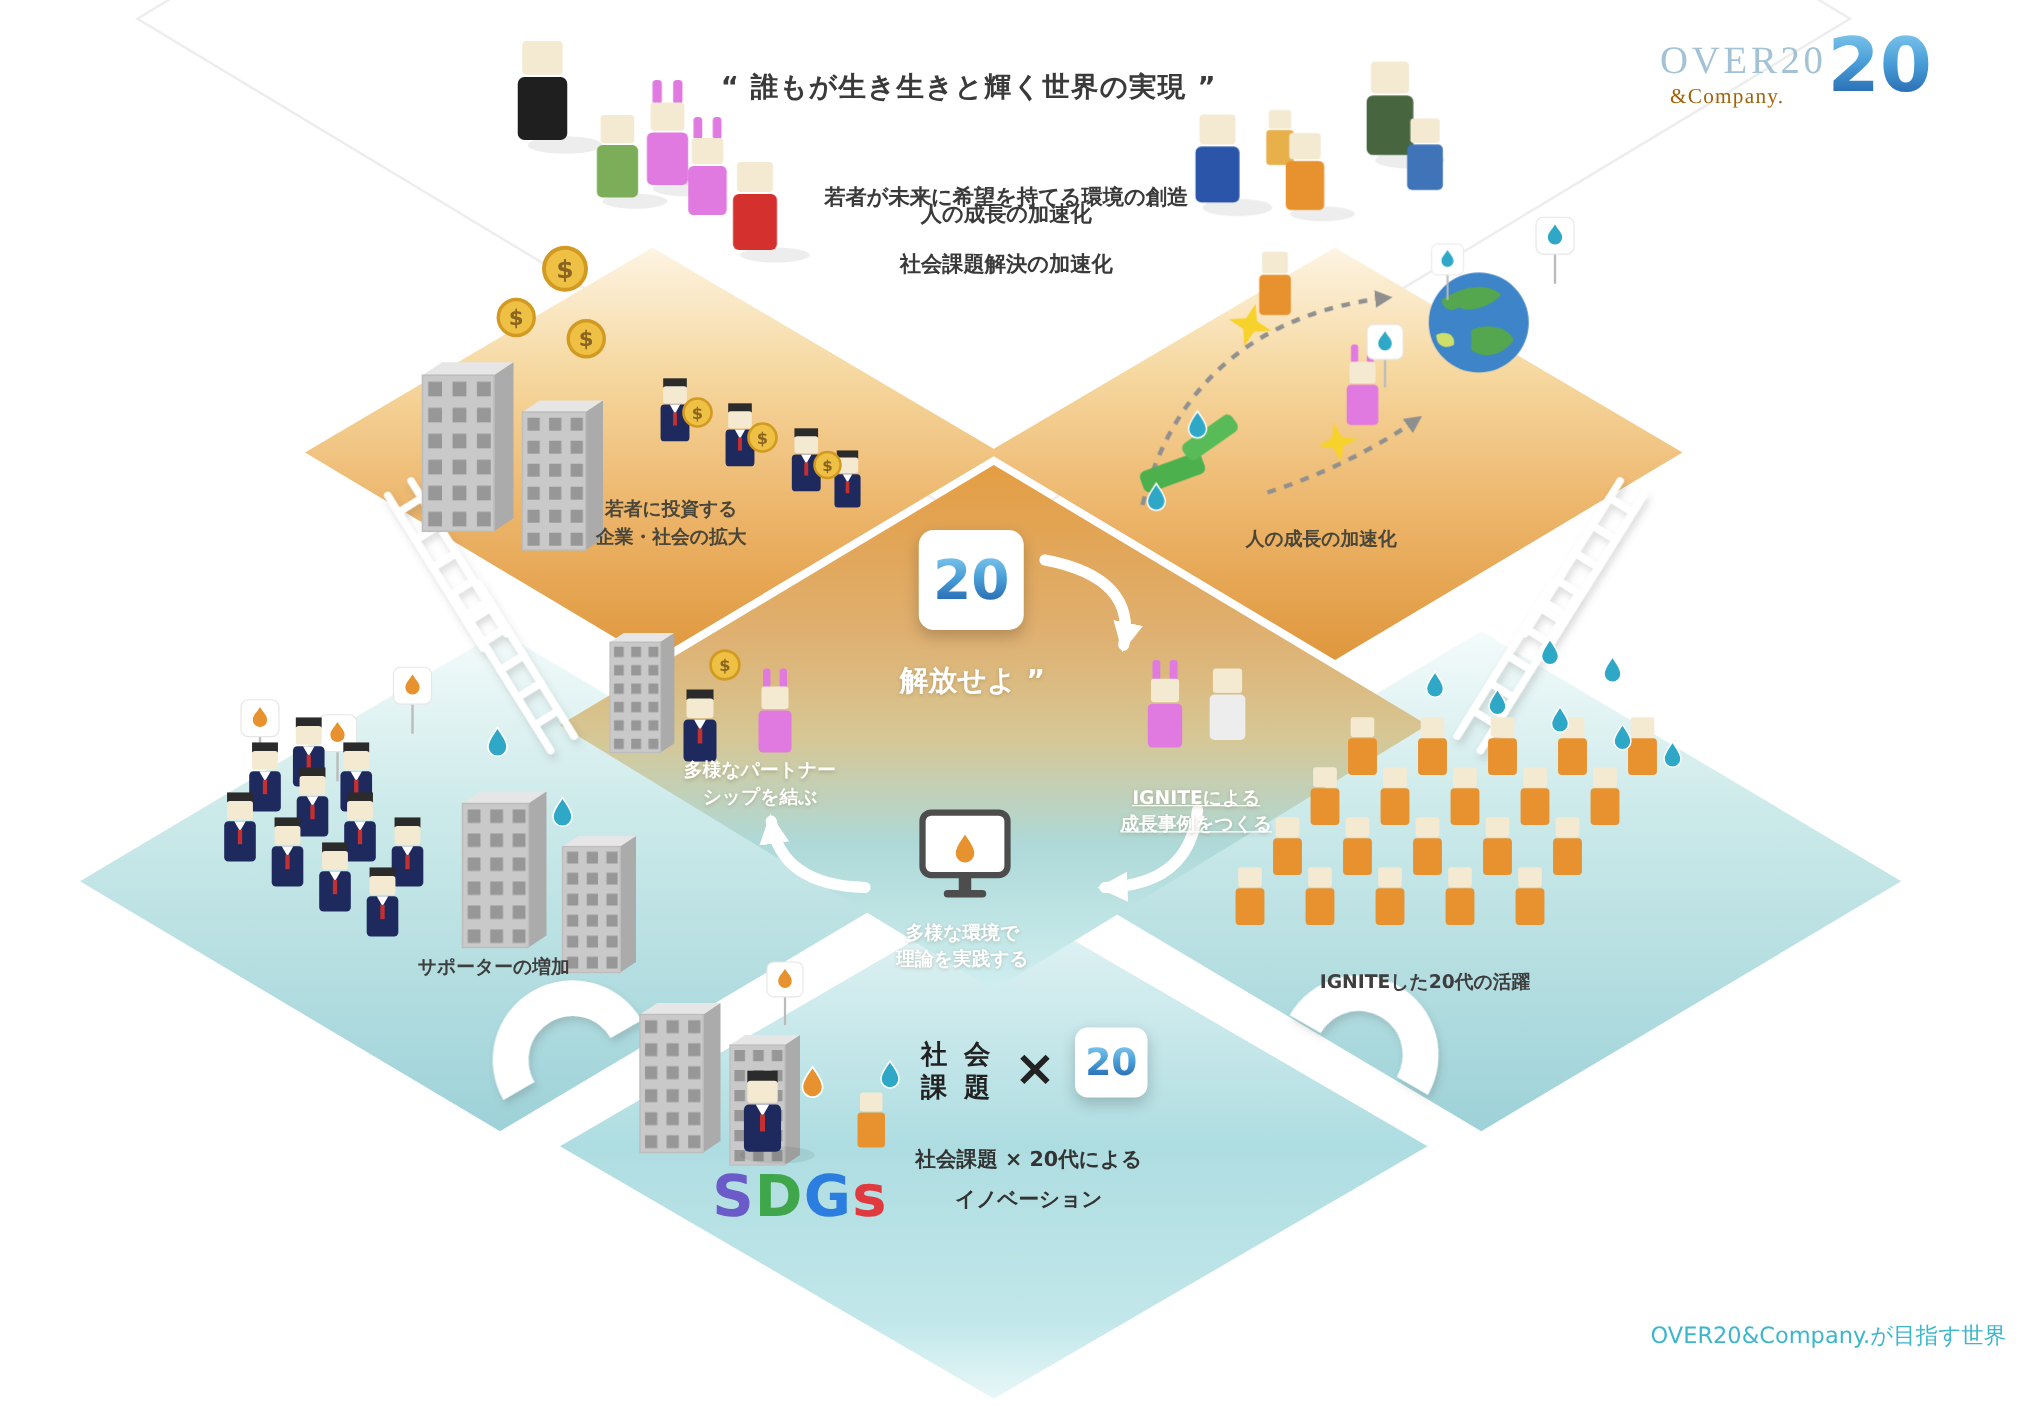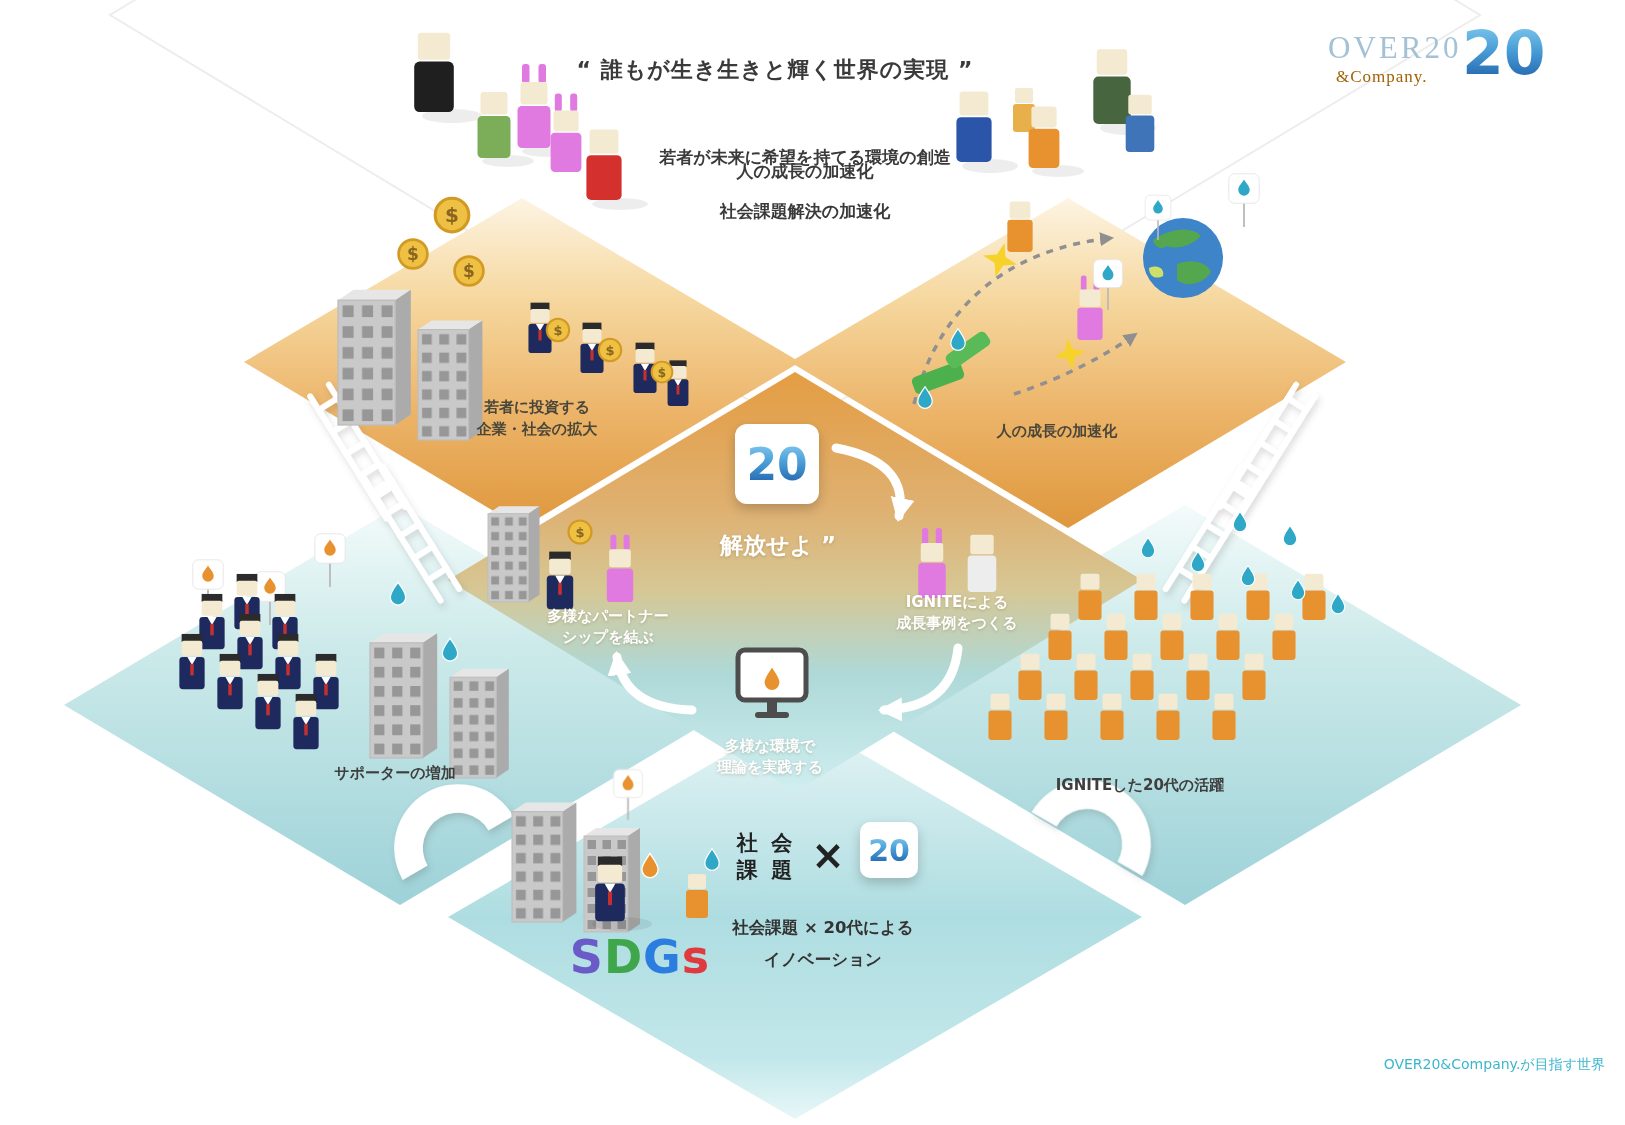--- a/index.html
+++ b/index.html
@@ -17,21 +17,21 @@
   .logo-name{font-family:"Liberation Serif",serif;font-size:31px;letter-spacing:3px;color:#a3c2d6;}
   .logo-suffix{font-family:"Liberation Serif",serif;font-size:17px;letter-spacing:1px;color:#a16207;margin-top:1px;}
   .g20{font-weight:800;background-image:linear-gradient(180deg,#85cbee 5%,#4a9fd8 45%,#1d5ca8 95%);
        -webkit-background-clip:text;background-clip:text;color:transparent;-webkit-text-fill-color:transparent;}
   .badge{position:absolute;background:#fff;border-radius:12px;box-shadow:0 5px 12px rgba(0,0,0,.20);
          display:flex;align-items:center;justify-content:center;}
   .social-txt{font-size:21px;line-height:27px;font-weight:bold;color:#222;letter-spacing:3px;}
   .times{font-size:40px;font-weight:800;color:#222;}
   .innov{font-size:16.5px;font-weight:bold;color:#333;line-height:24px;}
   .sdgs{font-size:46px;font-weight:800;letter-spacing:1px;}
-  .caption{position:absolute;right:20px;top:1056px;font-size:14px;color:#3cb6cd;font-weight:500;}
+  .caption{position:absolute;right:20px;top:1056px;font-size:18px;color:#3cb6cd;font-weight:500;}
   .ct{font-weight:bold;fill:#8a6420;text-anchor:middle;font-family:"DejaVu Sans",sans-serif;}
 </style>
 </head>
 <body>
 
 <div class="stage">
 
 <svg class="scene" width="1625" height="1125" viewBox="0 0 1625 1125">
   <defs>
     <linearGradient id="gOrange" x1="0" y1="0" x2="0" y2="1">
@@ -323,21 +323,21 @@
 </div>
 
 <div class="ov wtxt center-quote" style="left:778px;top:528px;">
   <div>解放せよ ”</div>
 </div>
 
 <div class="ov wtxt small-lines" style="left:608px;top:606px;">
   <div>多様なパートナー</div>
   <div>シップを結ぶ</div>
 </div>
-<div class="ov wtxt small-lines" style="left:957px;top:592px;">
+<div class="ov wtxt small-lines" style="left:957px;top:628px;text-decoration:underline;">
   <div>IGNITEによる</div>
   <div>成長事例をつくる</div>
 </div>
 <div class="ov wtxt small-lines" style="left:770px;top:736px;">
   <div>多様な環境で</div>
   <div>理論を実践する</div>
 </div>
 
 <div class="ov plabel2" style="left:395px;top:764px;">サポーターの増加</div>
 <div class="ov plabel2" style="left:1140px;top:776px;">IGNITEした20代の活躍</div>

